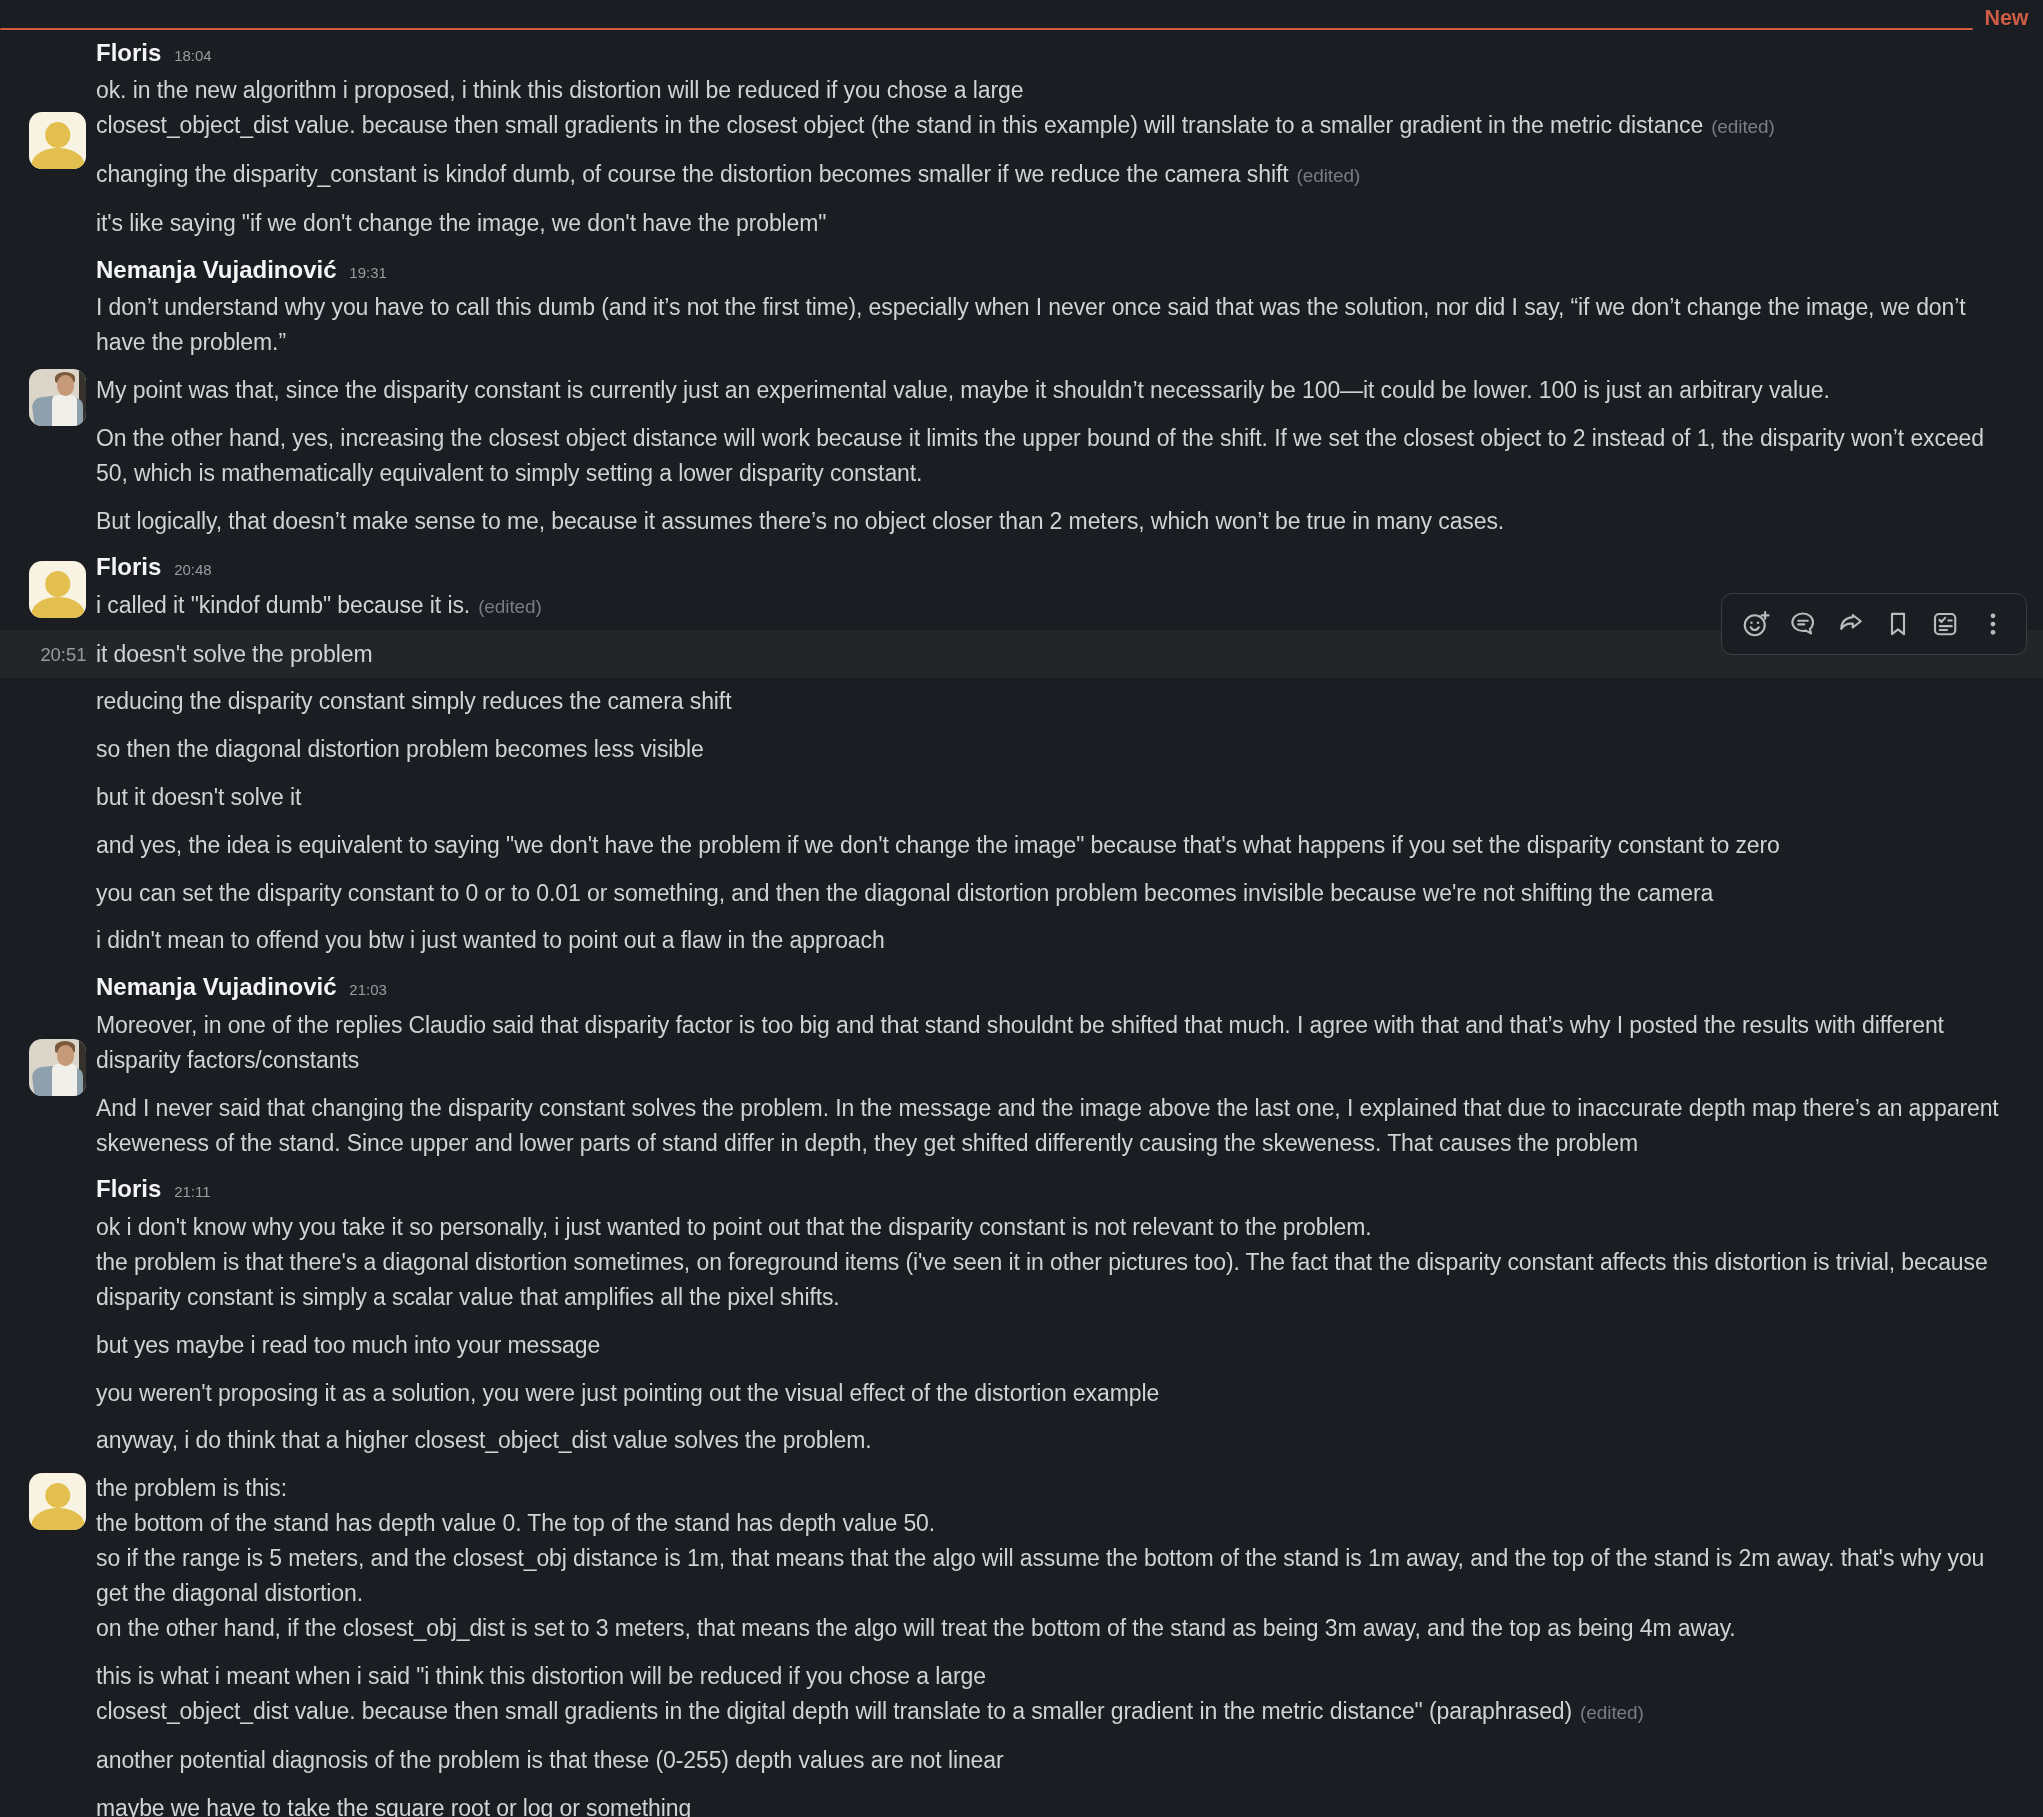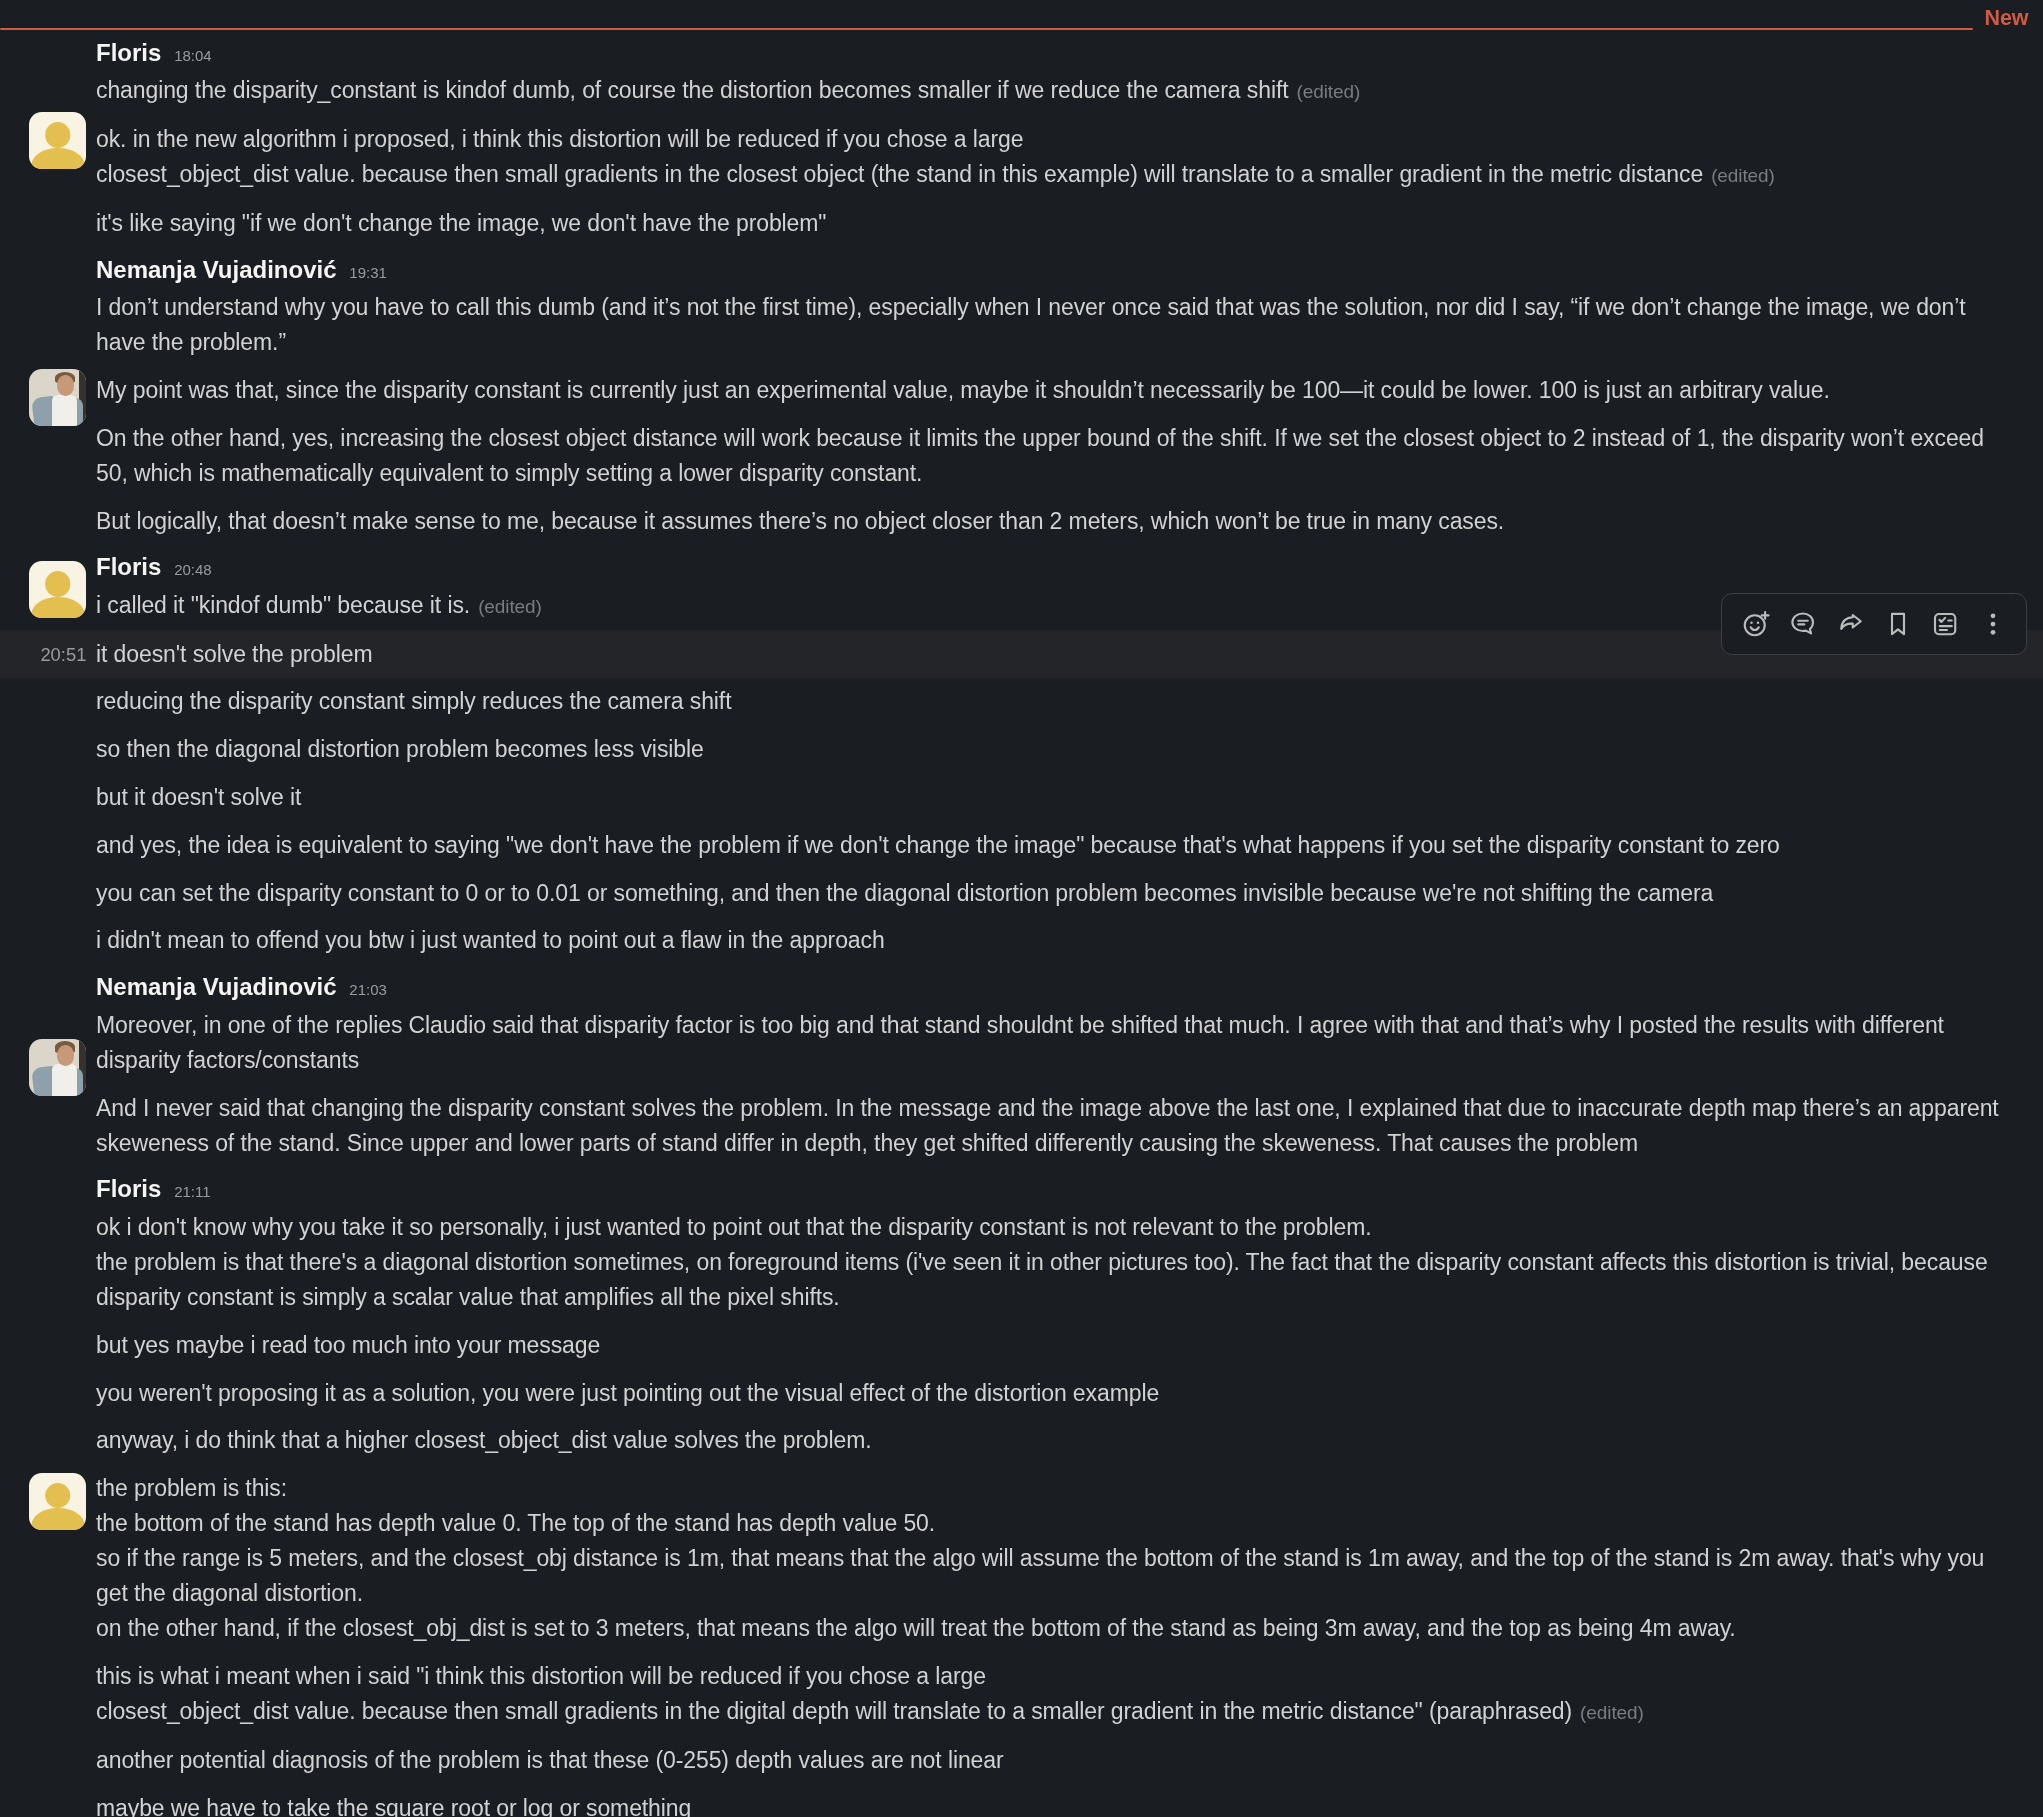--- a/index.html
+++ b/index.html
@@ -64,22 +64,22 @@
         <div class="avatar av-default">
           <div class="av-head"></div>
           <div class="av-body"></div>
         </div>
       </div>
       <div class="content">
         <div class="head">
           <span class="user">Floris</span>
           <span class="time">18:04</span>
         </div>
+        <div class="para">ok. in the new algorithm i proposed, i think this distortion will be reduced if you chose a large<br>closest_object_dist value. because then small gradients in the closest object (the stand in this example) will translate to a smaller gradient in the metric distance<span class="edited">(edited)</span></div>
         <div class="para">changing the disparity_constant is kindof dumb, of course the distortion becomes smaller if we reduce the camera shift<span class="edited">(edited)</span></div>
-        <div class="para">ok. in the new algorithm i proposed, i think this distortion will be reduced if you chose a large<br>closest_object_dist value. because then small gradients in the closest object (the stand in this example) will translate to a smaller gradient in the metric distance<span class="edited">(edited)</span></div>
         <div class="para">it's like saying "if we don't change the image, we don't have the problem"</div>
       </div>
     </div>
     <div class="row">
       <div class="gutter">
         <div class="avatar av-photo">
           <div class="ph-side"></div>
           <div class="ph-jl"></div>
           <div class="ph-jr"></div>
           <div class="ph-shirt"></div>

